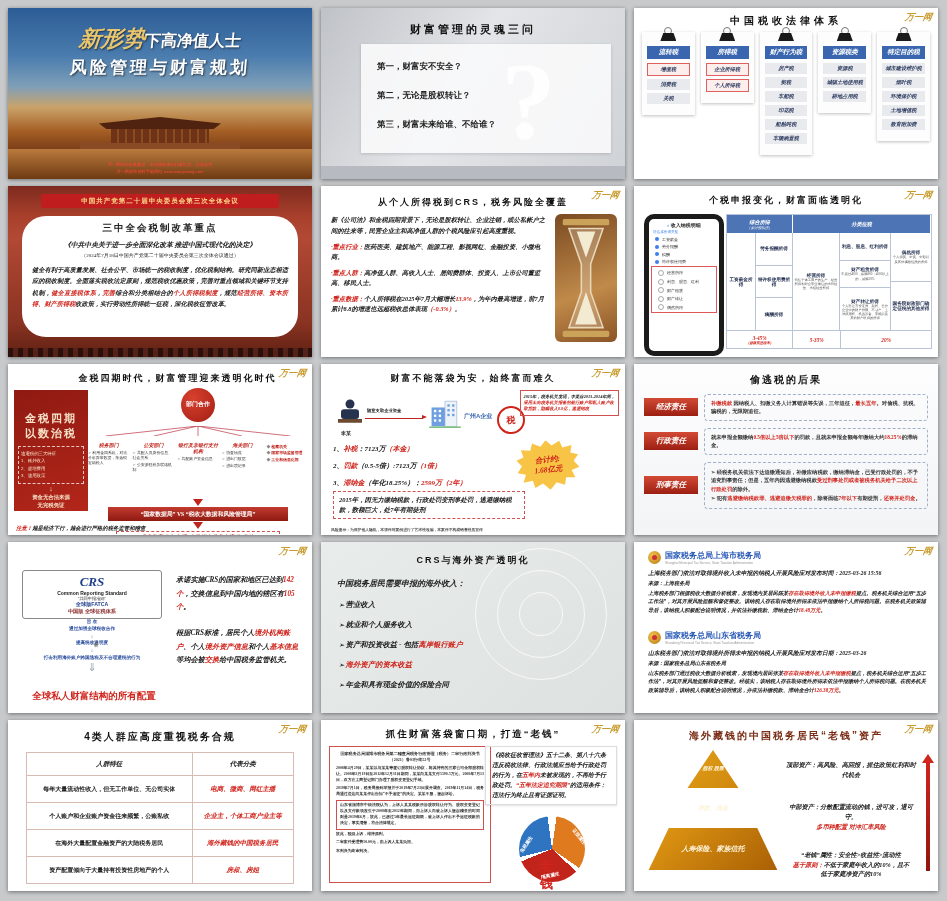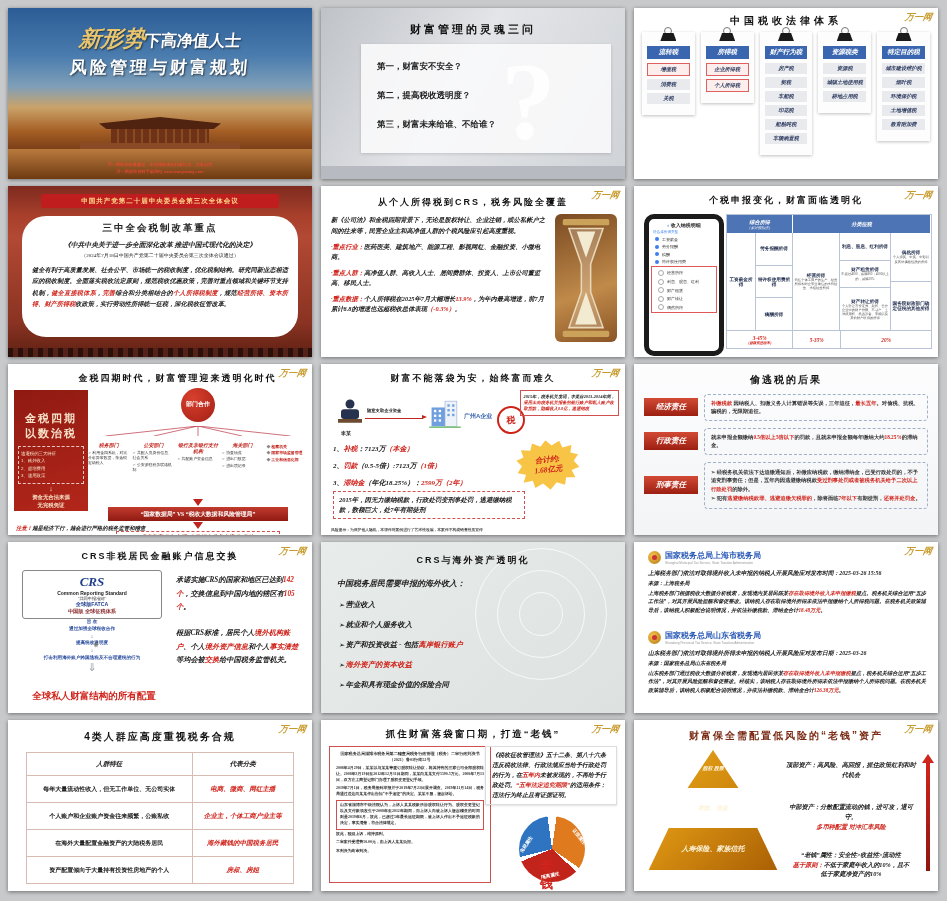--- a/index.html
+++ b/index.html
@@ -257,21 +257,21 @@
       <div>万一网制作收集整理，未经授权请勿转载转发，违者必究</div>
       <div>万一网保险资料下载网站 www.wanyiwang.com</div>
     </div>
   </div>
 
   <div class="slide s2">
     <div class="stitle">财富管理的灵魂三问</div>
     <div class="card">
       <div class="qm">?</div>
       <div class="q">第一，财富安不安全？</div>
-      <div class="q">第二，提高税收透明度？</div>
+      <div class="q">第二，无论是股权转让？</div>
       <div class="q">第三，财富未来给谁、不给谁？</div>
     </div>
     <div class="band"></div>
   </div>
 
   <div class="slide s3">
     <div class="logo">万一网</div>
     <div class="stitle">中国税收法律体系</div>
     <div class="s3cols">
       <div class="s3col">
@@ -583,21 +583,20 @@
       <div class="tag">刑事责任</div>
       <div class="box">
         <div class="bu"><span>经税务机关依法下达追缴通知后，补缴应纳税款，缴纳滞纳金，已受行政处罚的，不予追究刑事责任；但是，五年内因逃避缴纳税款</span><span class="rd">受过刑事处罚或者被税务机关给予二次以上行政处罚</span><span>的除外。</span></div>
         <div class="bu"><span>犯有</span><span class="rd">逃避缴纳税款罪、逃避追缴欠税罪的</span><span>，除将面临</span><span class="rd">7年以下</span><span>有期徒刑，</span><span class="rd">还将并处罚金</span><span>。</span></div>
       </div>
     </div>
   </div>
 
   <div class="slide s10">
     <div class="logo">万一网</div>
-    <div class="stitle">CRS非税居民金融账户信息交换</div>
     <div class="s10L">
       <div class="crsbox">
         <div class="a">CRS</div>
         <div class="f">Common Reporting Standard</div>
         <div class="c">“共同申报准则”</div>
         <div class="l3">全球版FATCA</div>
         <div class="l4">中国版 全球征税体系</div>
       </div>
       <div class="flow">
         <div>旨 在</div>
@@ -606,21 +605,21 @@
         <div>提高税收透明度</div>
         <div class="fa">↓</div>
         <div>打击利用海外账户跨国逃税及不合理避税的行为</div>
       </div>
       <div class="holl">⇓</div>
     </div>
     <div class="sidev">逐渐影响</div>
     <div class="bigred">全球私人财富结构的所有配置</div>
     <div class="s10R">
       <div class="p"><span>承诺实施CRS的国家和地区已达到</span><span class="rd">142个</span><span>，交换信息到中国内地的辖区有</span><span class="rd">105个</span><span>。</span></div>
-      <div class="p"><span>根据CRS标准，居民个人</span><span class="rd">境外机构账户</span><span>、个人</span><span class="rd">境外资产信息</span><span>和个人</span><span class="rd">事实清楚</span><span>等均会被</span><span class="rd">交换</span><span>给中国税务监管机关。</span></div>
+      <div class="p"><span>根据CRS标准，居民个人</span><span class="rd">境外机构账户</span><span>、个人</span><span class="rd">境外资产信息</span><span>和个人</span><span class="rd">基本信息</span><span>等均会被</span><span class="rd">交换</span><span>给中国税务监管机关。</span></div>
     </div>
   </div>
 
   <div class="slide s11">
     <div class="radar" style="right:18px;top:6px;width:130px;height:130px"></div>
     <div class="radar" style="right:40px;top:28px;width:86px;height:86px"></div>
     <div class="radar" style="right:62px;top:50px;width:42px;height:42px"></div>
     <div class="stitle">CRS与海外资产透明化</div>
     <div class="lead">中国税务居民需要申报的海外收入：</div>
     <div class="bu" style="top:58px"><span>营业收入</span></div>
@@ -704,21 +703,21 @@
     <div class="donut">
       <div class="dl" style="left:-2px;top:26px;transform:rotate(-55deg)">免税属性</div>
       <div class="dl" style="right:-3px;top:18px;transform:rotate(52deg)">证据属性</div>
       <div class="dl" style="left:22px;bottom:4px;transform:rotate(-12deg)">隔离属性</div>
       <div class="hole">老钱</div>
     </div>
   </div>
 
   <div class="slide s15">
     <div class="logo">万一网</div>
-    <div class="stitle">财富保全需配置低风险的“老钱”资产</div>
+    <div class="stitle">海外藏钱的中国税务居民“老钱”资产</div>
     <div class="pyr">
       <div class="pt pt1">股权 股票</div>
       <div class="pt pt2">存款、现金</div>
       <div class="pt pt3">人寿保险、家族信托</div>
     </div>
     <div class="s15R">
       <div class="blk" style="margin-top:6px"><span>顶部资产：高风险、高回报，抓住政策红利和时代机会</span></div>
       <div class="blk" style="margin-top:22px"><span>中部资产：分散配置流动的钱，进可攻，退可守。</span></div>
       <div class="blk"><span class="rd">多币种配置 对冲汇率风险</span></div>
       <div class="blk" style="margin-top:18px"><span>“老钱”属性：安全性&gt;收益性&gt;流动性</span></div>

